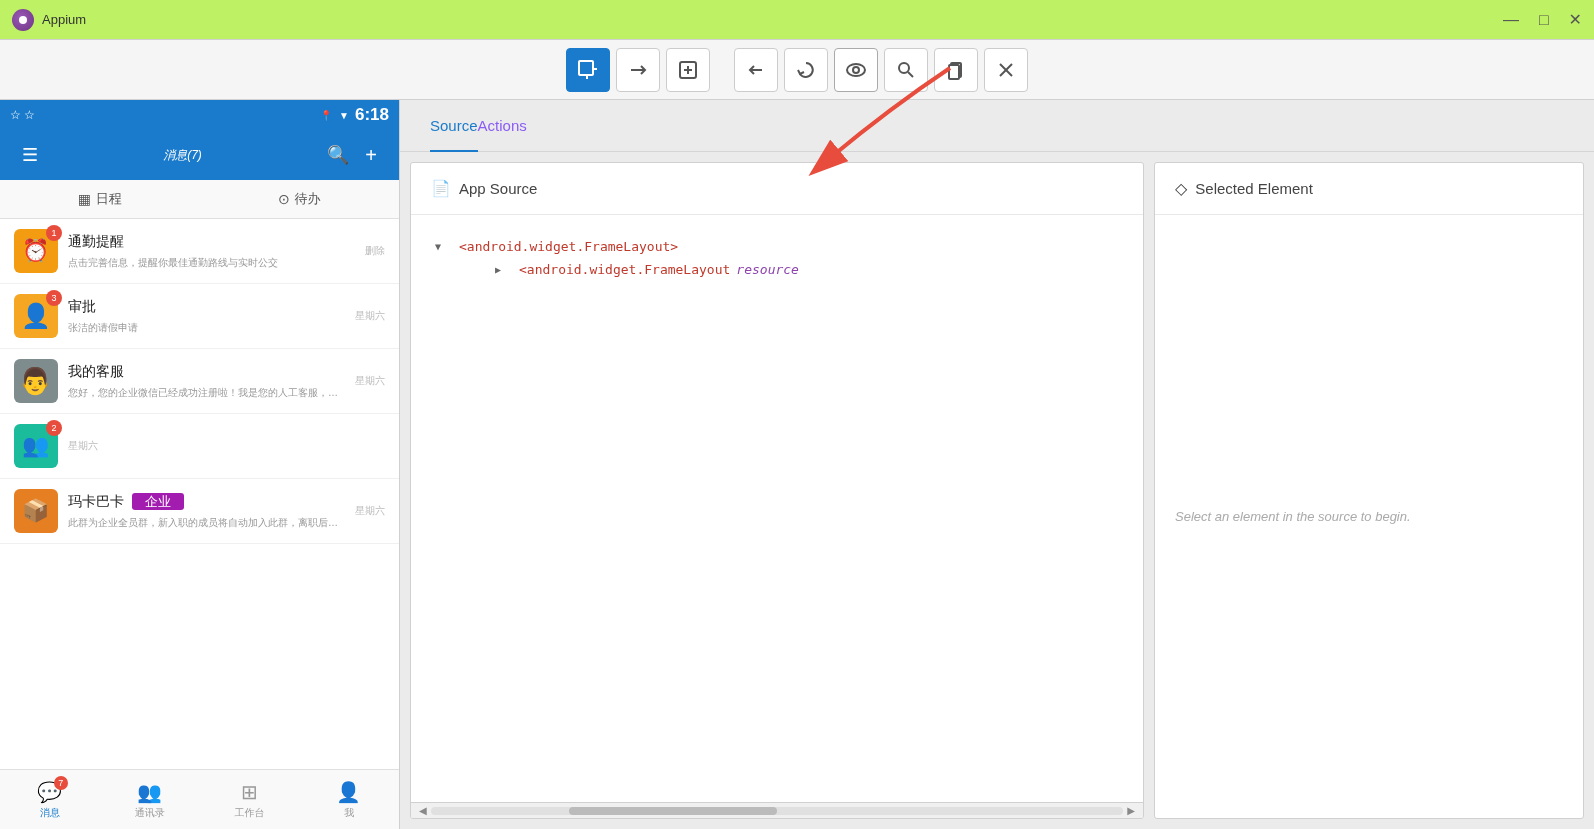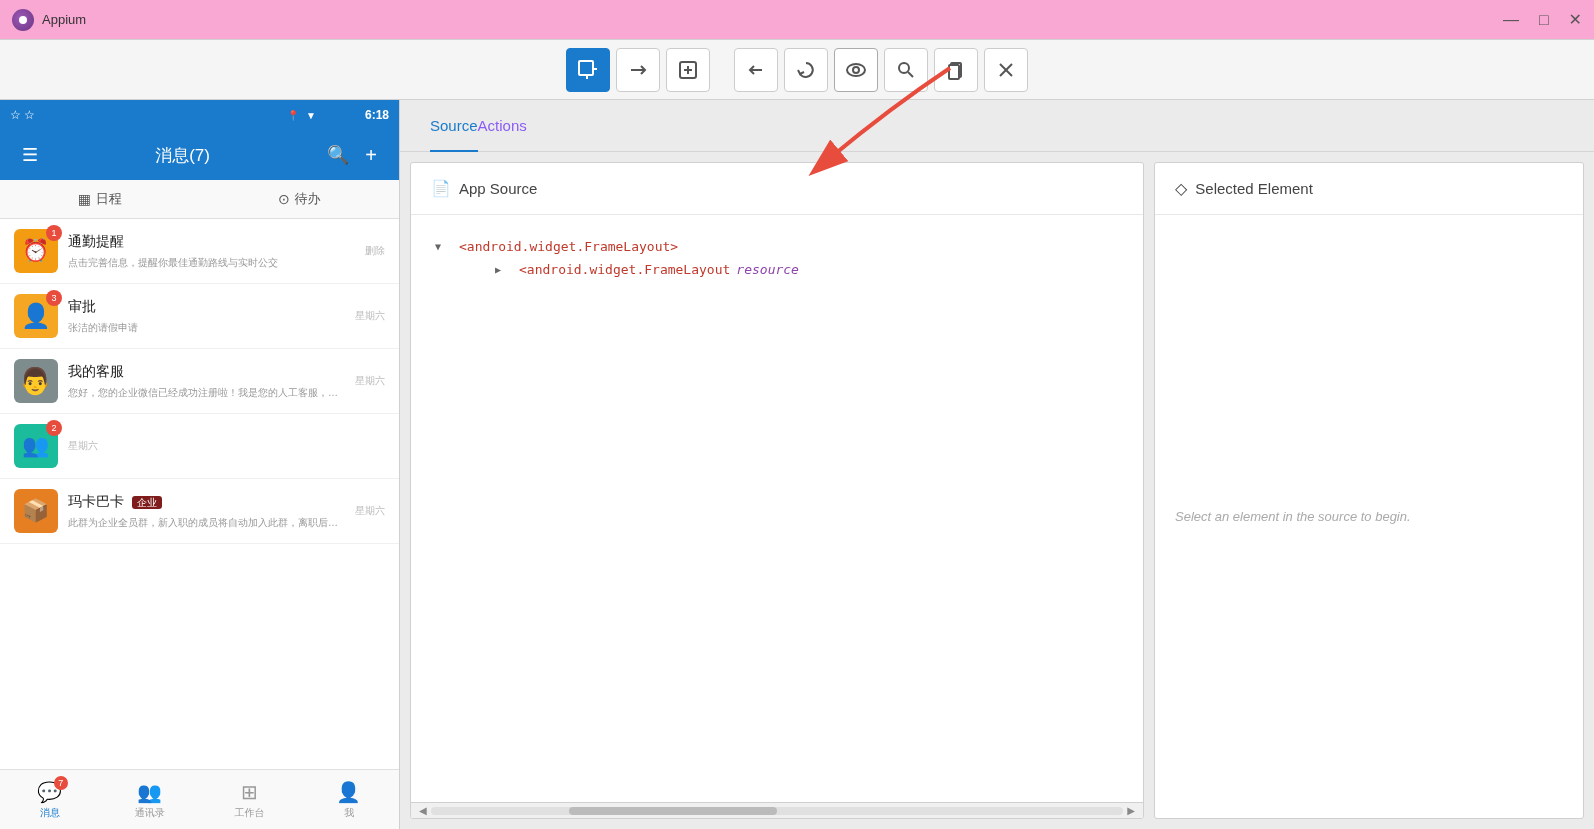--- a/index.html
+++ b/index.html
@@ -10,21 +10,21 @@
       font-family: 'Segoe UI', Arial, sans-serif;
       overflow: hidden;
       position: relative;
     }
 
     
     .title-bar {
       position: absolute;
       top: 0; left: 0; right: 0;
       height: 40px;
-      background: #f9a8d4;
+      background: #bef264;
       display: flex;
       align-items: center;
       padding: 0 12px;
       border-bottom: 1px solid #d0d0d0;
     }
     .title-bar-logo {
       width: 22px; height: 22px;
       background: radial-gradient(circle at 40% 40%, #9b59b6, #6c3483);
       border-radius: 50%;
       display: flex; align-items: center; justify-content: center;
@@ -129,21 +129,22 @@
       background: #1a7bcc;
       height: 50px;
       display: flex;
       align-items: center;
       padding: 0 14px;
       color: white;
     }
     .phone-header-title {
       flex: 1;
       text-align: center;
-      font-size: 17px;
+      font-size: 12px;
+      font-style: italic;
     }
     .phone-header-icon {
       font-size: 18px;
       margin: 0 8px;
       cursor: pointer;
     }
     .phone-tabs {
       display: flex;
       border-bottom: 1px solid #e0e0e0;
       background: #f9f9f9;
@@ -216,24 +217,24 @@
       white-space: nowrap;
       overflow: hidden;
       text-overflow: ellipsis;
     }
     .chat-meta {
       font-size: 10px;
       color: #bbb;
       white-space: nowrap;
     }
     .chat-tag {
-      background: #7f1d1d;
+      background: #a21caf;
       color: white;
-      font-size: 10px;
-      padding: 1px 5px;
+      font-size: 13px;
+      padding: 1px 13px;
       border-radius: 3px;
       margin-left: 4px;
     }
 
     
     .phone-bottom-nav {
       position: absolute;
       bottom: 0; left: 0; right: 0;
       height: 60px;
       background: #f9f9f9;
@@ -508,21 +509,21 @@
 
 <div class="main">
 
   <div class="phone-panel">
 
     <div class="phone-status-bar">
       <span style="font-size:12px;">☆ ☆</span>
       <div class="phone-status-icons">
         <span>📍</span>
         <span>▼</span>
-        <span style="font-weight:600;font-size:12px;margin-left:43px;">6:18</span>
+        <span style="font-weight:600;font-size:17px;">6:18</span>
       </div>
     </div>
 
     <div class="phone-header">
       <span class="phone-header-icon">☰</span>
       <span class="phone-header-title">消息(7)</span>
       <span class="phone-header-icon">🔍</span>
       <span class="phone-header-icon" style="font-size:20px;font-weight:300;">+</span>
     </div>
 

